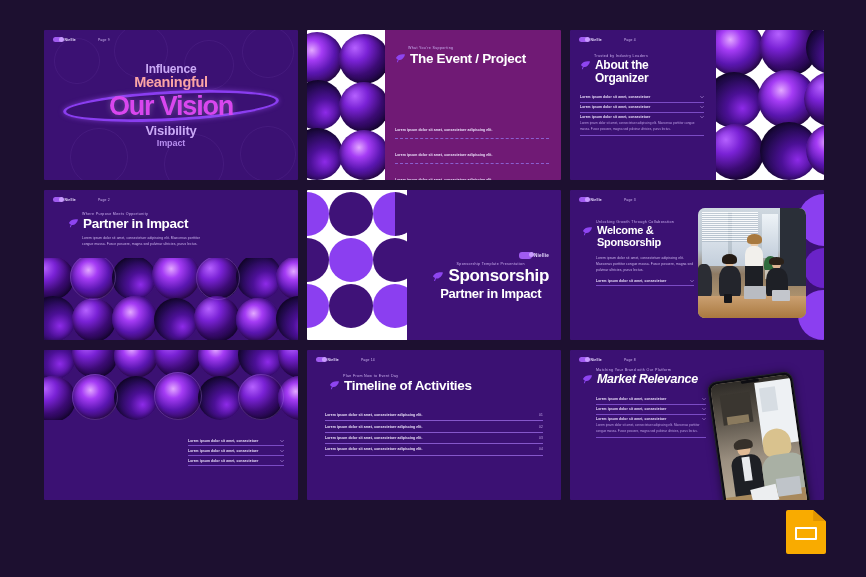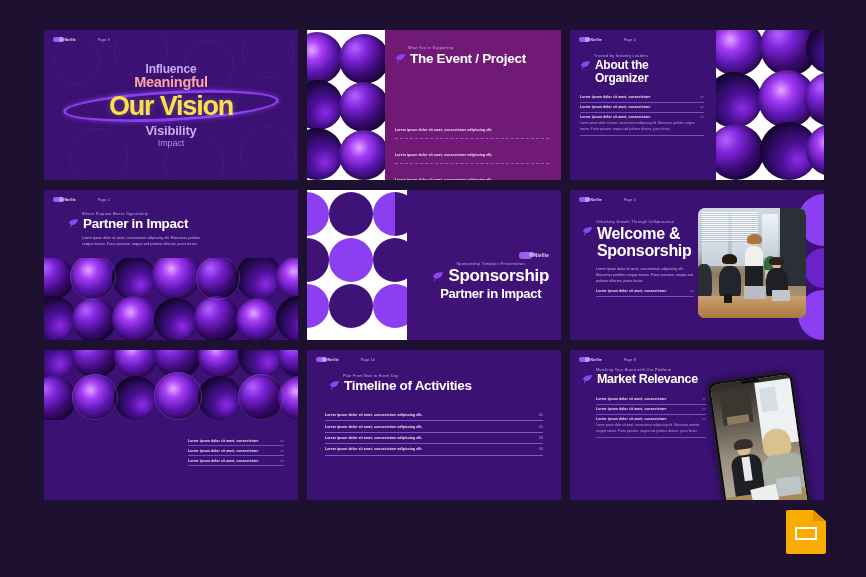--- a/index.html
+++ b/index.html
@@ -76,26 +76,26 @@
   }
   .v-l1 { font-size: 12px; color: #c9a9f5; font-weight: 700; letter-spacing: -.2px; }
   .v-l2 { font-size: 14.5px; color: #fca5a5; font-weight: 700; letter-spacing: -.3px; margin-top: -2px; }
   .v-main-wrap { position: relative; margin: 1px 0 1px; height: 30px; display:flex; align-items:center; }
   .v-ellipse {
     position: absolute; left: 50%; top: 50%; transform: translate(-50%,-50%) rotate(-3deg);
     width: 216px; height: 30px; border: 3.4px solid #8a3df0; border-radius: 50%;
     box-shadow: 0 0 5px rgba(160,80,250,.55);
   }
   .v-main {
-    position: relative; font-size: 27px; font-weight: 700; color: #fde047;
+    position: relative; font-size: 27px; font-weight: 700; color: #d946ef;
     letter-spacing: -1.2px; line-height: 1; z-index: 2;
     text-shadow: 0 0 6px rgba(255,255,255,.25);
   }
   .v-l4 { font-size: 13px; color: #cbaaf7; font-weight: 700; letter-spacing: -.2px; margin-top: 1px; }
-  .v-l5 { font-size: 9px; color: #b78ef0; font-weight: 400; letter-spacing: -.1px; }
+  .v-l5 { font-size: 9px; color: #b78ef0; font-weight: 700; letter-spacing: -.1px; }
 
   
   .tile-field { position: absolute; overflow: hidden; }
   .tile {
     position: absolute; border-radius: 50%;
     background:
       radial-gradient(circle at 32% 28%, #b561ff 0%, #7a22d6 26%, #3b0b73 55%, #170536 82%),
       #1b0640;
     box-shadow: inset 0 0 6px rgba(0,0,0,.55);
   }
@@ -438,21 +438,21 @@
       </div>
 
       <div style="position:absolute;left:12px;top:30px;width:112px;">
         <div class="eyebrow" style="margin-left:14px;">Unlocking Growth Through Collaboration</div>
         <div class="h-row" style="margin-top:1px;">
           <span class="leaf">
             <svg viewBox="0 0 24 24">
                 <path d="M2 11c4-9 14-9 20-8-2 8-8 13-14 12l-2 5-2 0 2-6c-2-1-3-2-4-3z" fill="#8e45f0"></path>
               </svg>
           </span>
-          <span class="title-lg" style="font-size:16px;"><span>Welcome &amp;</span><br><span>Sponsorship</span></span>
+          <span class="title-lg" style="font-size:11px;"><span>Welcome &amp;</span><br><span>Sponsorship</span></span>
         </div>
         <div class="body-sm" style="margin-left:14px;margin-top:6px;">Lorem ipsum dolor sit amet, consectetuer adipiscing elit. Maecenas porttitor congue massa. Fusce posuere, magna sed pulvinar ultricies, purus lectus.</div>
         <div class="acc" style="margin-left:14px;margin-top:3px;">
           <div class="acc-item">
             <div class="acc-top">
               <span class="acc-label">Lorem ipsum dolor sit amet, consectetuer</span>
               <span class="chev">
                   <svg viewBox="0 0 10 10">
                     <path d="M1 3l4 4 4-4" stroke="#c9a7f2" stroke-width="1.4" fill="none"></path>
                   </svg>
@@ -565,21 +565,21 @@
       <div class="s-head">
         <div class="logo-chip">
           <span class="logo-mark"></span>
           <span class="logo-txt">Niellie</span>
         </div>
         <span class="page-num">Page 8</span>
       </div>
 
       <div style="position:absolute;left:12px;top:18px;width:124px;">
         <div class="eyebrow" style="margin-left:14px;">Matching Your Brand with Our Platform</div>
-        <div class="h-row" style="margin-top:1px;">
+        <div class="h-row" style="margin-top:1px;font-style:italic;">
           <span class="leaf">
             <svg viewBox="0 0 24 24">
                 <path d="M2 11c4-9 14-9 20-8-2 8-8 13-14 12l-2 5-2 0 2-6c-2-1-3-2-4-3z" fill="#8e45f0"></path>
               </svg>
           </span>
           <span class="title-lg" style="font-size:12.5px;">Market Relevance</span>
         </div>
 
         <div class="acc" style="margin-top:8px;margin-left:14px;">
           <div class="acc-item">

